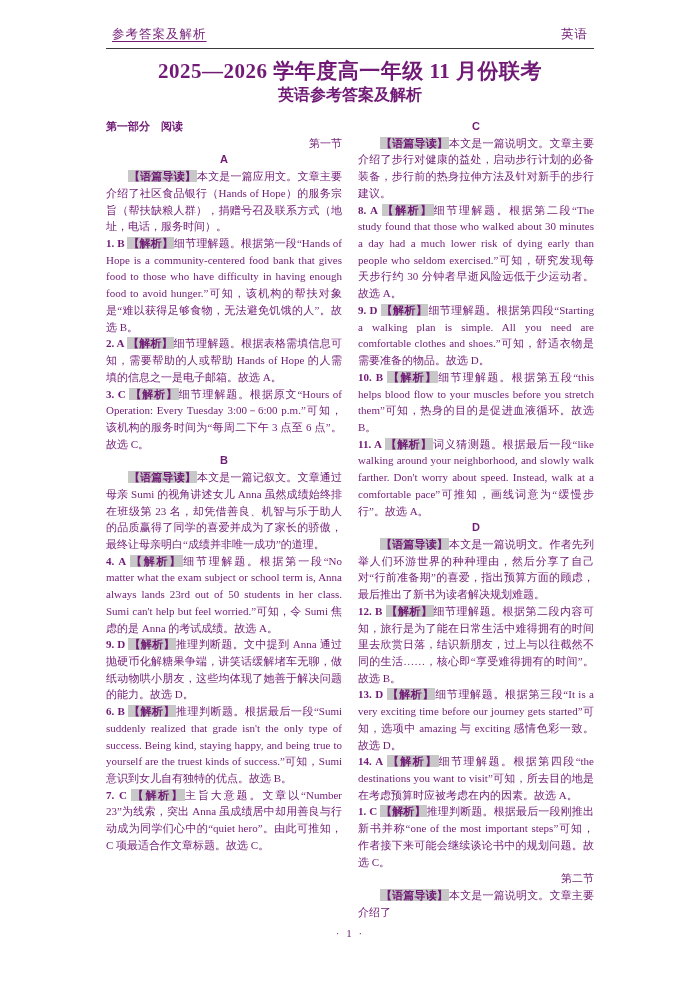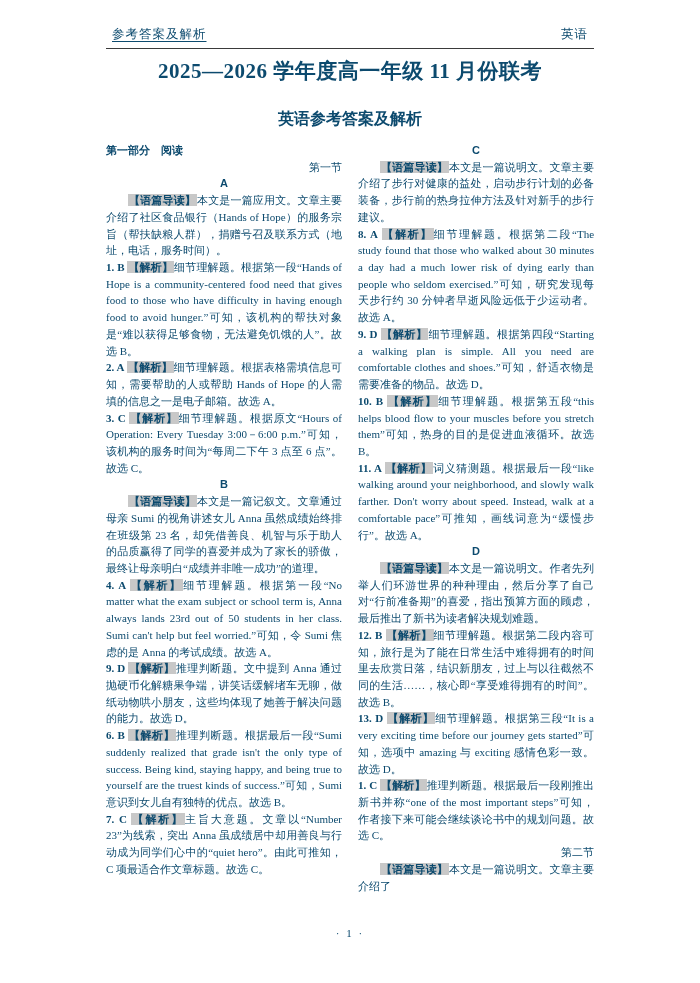--- a/index.html
+++ b/index.html
@@ -4,21 +4,21 @@
 <style>
   html,body{margin:0;padding:0;background:#ffffff;}
   .page{
     position:relative;
     width:588px;height:983px;
     box-sizing:border-box;
     margin:0 auto;
     background:#ffffff;
     padding:26px 50px 0 50px;
     font-family:"Liberation Serif","DejaVu Serif",serif;
-    color:#0c4a6e;
+    color:#701a75;
     overflow:hidden;
   }
   .doc-header{
     display:flex;justify-content:space-between;align-items:flex-end;
     border-bottom:1.5px solid #3a3a3a;
     padding:0 6px 5px 6px;
     font-size:12.5px;
   }
   .doc-header .hl{
     text-decoration:underline;
@@ -30,21 +30,21 @@
     text-align:center;
     font-size:21px;
     font-weight:700;
     margin-top:8px;
     letter-spacing:0.5px;
   }
   .answers-title{
     text-align:center;
     font-size:16px;
     font-weight:700;
-    margin-top:24px;
+    margin-top:0;
   }
   .columns{
     display:flex;
     gap:16px;
     margin-top:12px;
   }
   .column{
     flex:1;
     min-width:0;
     font-size:11px;
@@ -90,41 +90,42 @@
 
   <div class="exam-title">2025—2026 学年度高一年级 11 月份联考</div>
   <div class="answers-title">英语参考答案及解析</div>
 
   <div class="columns" id="columns">
       <div class="column">
         <p class="blk-part"><span>第一部分　阅读</span></p>
         <p class="blk-section"><span>第一节</span></p>
         <p class="blk-letter"><span>A</span></p>
         <p class="blk-intro"><span class="tag">【语篇导读】</span><span>本文是一篇应用文。文章主要介绍了社区食品银行（Hands of Hope）的服务宗旨（帮扶缺粮人群），捐赠号召及联系方式（地址，电话，服务时间）。</span></p>
-        <p class="blk-answer"><span class="num">1. B </span><span class="tag">【解析】</span><span>细节理解题。根据第一段“Hands of Hope is a community-centered food need that gives food to those who have difficulty in having enough food to avoid hunger.”可知，该机构的帮扶对象是“难以获得足够食物，无法避免饥饿的人”。故选 B。</span></p>
+        <p class="blk-answer"><span class="num">1. B </span><span class="tag">【解析】</span><span>细节理解题。根据第一段“Hands of Hope is a community-centered food bank that gives food to those who have difficulty in having enough food to avoid hunger.”可知，该机构的帮扶对象是“难以获得足够食物，无法避免饥饿的人”。故选 B。</span></p>
         <p class="blk-answer"><span class="num">2. A </span><span class="tag">【解析】</span><span>细节理解题。根据表格需填信息可知，需要帮助的人或帮助 Hands of Hope 的人需填的信息之一是电子邮箱。故选 A。</span></p>
         <p class="blk-answer"><span class="num">3. C </span><span class="tag">【解析】</span><span>细节理解题。根据原文“Hours of Operation: Every Tuesday 3:00－6:00 p.m.”可知，该机构的服务时间为“每周二下午 3 点至 6 点”。故选 C。</span></p>
         <p class="blk-letter"><span>B</span></p>
         <p class="blk-intro"><span class="tag">【语篇导读】</span><span>本文是一篇记叙文。文章通过母亲 Sumi 的视角讲述女儿 Anna 虽然成绩始终排在班级第 23 名，却凭借善良、机智与乐于助人的品质赢得了同学的喜爱并成为了家长的骄傲，最终让母亲明白“成绩并非唯一成功”的道理。</span></p>
         <p class="blk-answer"><span class="num">4. A </span><span class="tag">【解析】</span><span>细节理解题。根据第一段“No matter what the exam subject or school term is, Anna always lands 23rd out of 50 students in her class. Sumi can't help but feel worried.”可知，令 Sumi 焦虑的是 Anna 的考试成绩。故选 A。</span></p>
         <p class="blk-answer"><span class="num">9. D </span><span class="tag">【解析】</span><span>推理判断题。文中提到 Anna 通过抛硬币化解糖果争端，讲笑话缓解堵车无聊，做纸动物哄小朋友，这些均体现了她善于解决问题的能力。故选 D。</span></p>
         <p class="blk-answer"><span class="num">6. B </span><span class="tag">【解析】</span><span>推理判断题。根据最后一段“Sumi suddenly realized that grade isn't the only type of success. Being kind, staying happy, and being true to yourself are the truest kinds of success.”可知，Sumi 意识到女儿自有独特的优点。故选 B。</span></p>
         <p class="blk-answer"><span class="num">7. C </span><span class="tag">【解析】</span><span>主旨大意题。文章以“Number 23”为线索，突出 Anna 虽成绩居中却用善良与行动成为同学们心中的“quiet hero”。由此可推知，C 项最适合作文章标题。故选 C。</span></p>
       </div>
       <div class="column">
         <p class="blk-letter"><span>C</span></p>
         <p class="blk-intro"><span class="tag">【语篇导读】</span><span>本文是一篇说明文。文章主要介绍了步行对健康的益处，启动步行计划的必备装备，步行前的热身拉伸方法及针对新手的步行建议。</span></p>
         <p class="blk-answer"><span class="num">8. A </span><span class="tag">【解析】</span><span>细节理解题。根据第二段“The study found that those who walked about 30 minutes a day had a much lower risk of dying early than people who seldom exercised.”可知，研究发现每天步行约 30 分钟者早逝风险远低于少运动者。故选 A。</span></p>
         <p class="blk-answer"><span class="num">9. D </span><span class="tag">【解析】</span><span>细节理解题。根据第四段“Starting a walking plan is simple. All you need are comfortable clothes and shoes.”可知，舒适衣物是需要准备的物品。故选 D。</span></p>
         <p class="blk-answer"><span class="num">10. B </span><span class="tag">【解析】</span><span>细节理解题。根据第五段“this helps blood flow to your muscles before you stretch them”可知，热身的目的是促进血液循环。故选 B。</span></p>
         <p class="blk-answer"><span class="num">11. A </span><span class="tag">【解析】</span><span>词义猜测题。根据最后一段“like walking around your neighborhood, and slowly walk farther. Don't worry about speed. Instead, walk at a comfortable pace”可推知，画线词意为“缓慢步行”。故选 A。</span></p>
         <p class="blk-letter"><span>D</span></p>
         <p class="blk-intro"><span class="tag">【语篇导读】</span><span>本文是一篇说明文。作者先列举人们环游世界的种种理由，然后分享了自己对“行前准备期”的喜爱，指出预算方面的顾虑，最后推出了新书为读者解决规划难题。</span></p>
         <p class="blk-answer"><span class="num">12. B </span><span class="tag">【解析】</span><span>细节理解题。根据第二段内容可知，旅行是为了能在日常生活中难得拥有的时间里去欣赏日落，结识新朋友，过上与以往截然不同的生活……，核心即“享受难得拥有的时间”。故选 B。</span></p>
         <p class="blk-answer"><span class="num">13. D </span><span class="tag">【解析】</span><span>细节理解题。根据第三段“It is a very exciting time before our journey gets started”可知，选项中 amazing 与 exciting 感情色彩一致。故选 D。</span></p>
+        <p class="blk-answer"><span class="num">14. A </span><span class="tag">【解析】</span><span>细节理解题。根据第四段“the destinations you want to visit”可知，所去目的地是在考虑预算时应被考虑在内的因素。故选 A。</span></p>
         <p class="blk-answer"><span class="num">1. C </span><span class="tag">【解析】</span><span>推理判断题。根据最后一段刚推出新书并称“one of the most important steps”可知，作者接下来可能会继续谈论书中的规划问题。故选 C。</span></p>
         <p class="blk-section"><span>第二节</span></p>
         <p class="blk-intro"><span class="tag">【语篇导读】</span><span>本文是一篇说明文。文章主要介绍了</span></p>
       </div>
     </div>
 
   <div class="footer">· 1 ·</div>
 
 </div>
 

